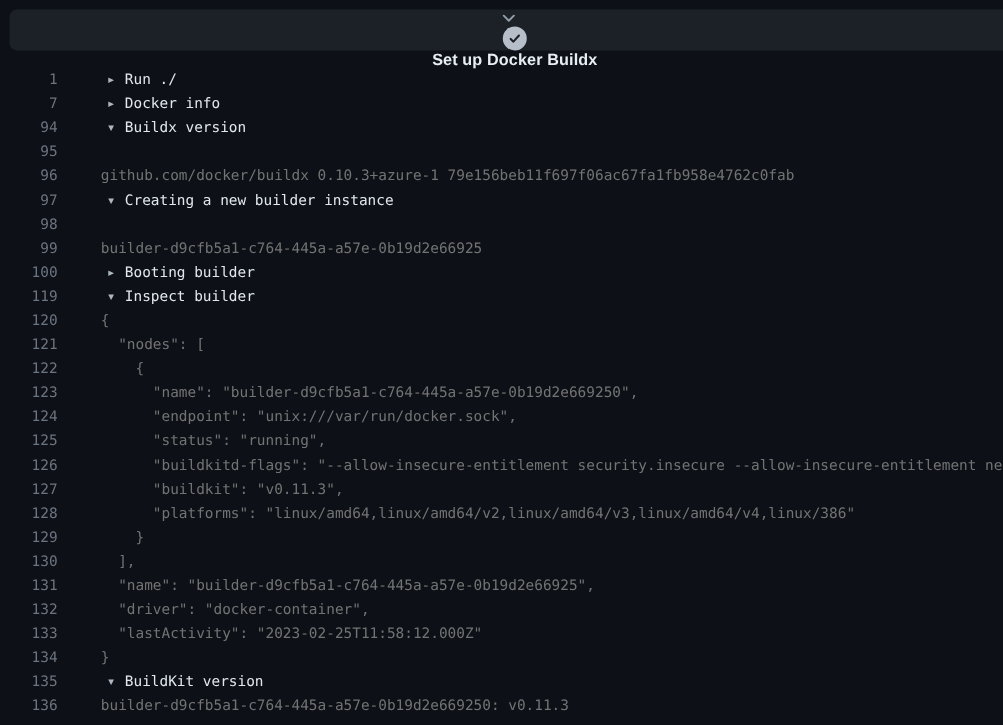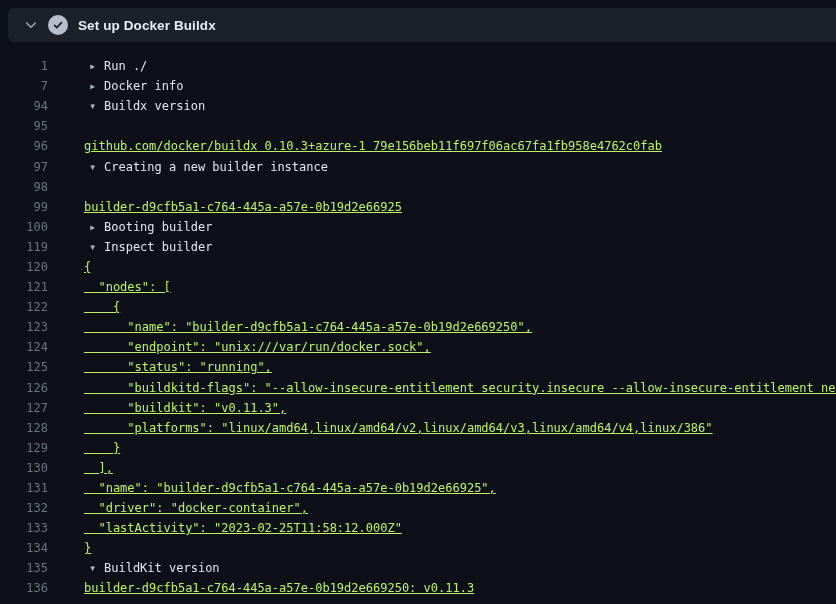--- a/index.html
+++ b/index.html
@@ -14,22 +14,23 @@
 
   
   .step-header {
     margin: 8px 0 0 8px;
     width: calc(100% - 8px);
     height: 34px;
     background: #1c2128;
     border-radius: 6px 0 0 6px;
     display: flex;
     align-items: center;
-    padding-left: 16px;
+    padding-left: 4px;
     cursor: pointer;
+    flex-direction: column;
   }
   .chev {
     width: 14px;
     height: 14px;
     display: inline-flex;
     align-items: center;
     justify-content: center;
   }
   .status {
     width: 20px;
@@ -70,21 +71,21 @@
     text-align: right;
     color: #6b7480;
     cursor: pointer;
   }
   .txt {
     flex: none;
     margin-left: 12px;
     white-space: pre;
   }
   .line.cmd  .txt { color: #3e8ef7; padding-left: 24px; margin-top: 36px; }
-  .line.out  .txt { color: #bef264; padding-left: 24px; text-decoration: underline; }
+  .line.out  .txt { color: #737373; padding-left: 24px; }
   .line.group { cursor: pointer; }
   .line.group .txt { color: #e1e7ef; margin-left: 41px; }
   .marker {
     display: inline-block;
     width: 15px;
     color: #aeb7c1;
   }
 </style>
 </head>
 <body>

